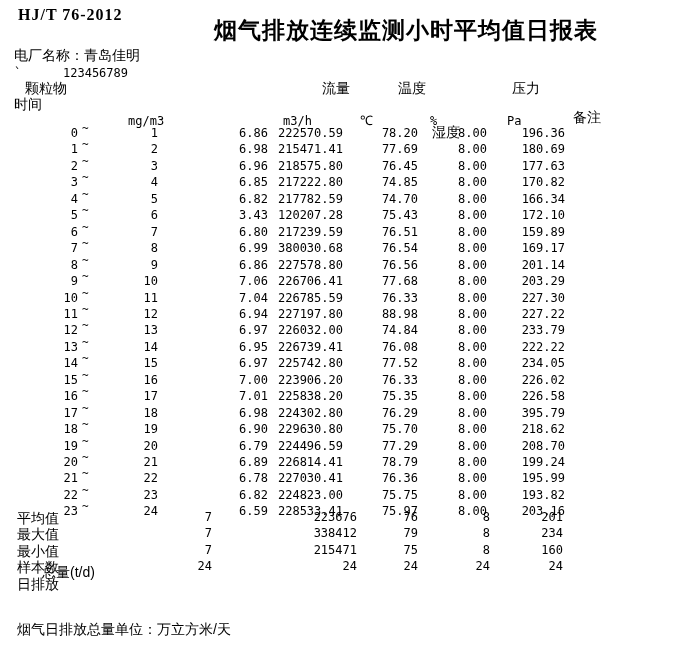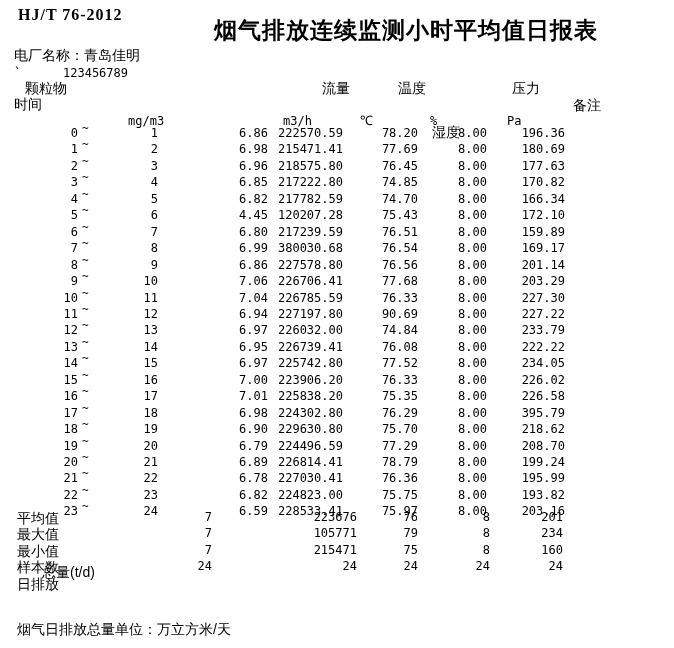--- a/index.html
+++ b/index.html
@@ -48,21 +48,21 @@
   <div class="abs title" style="left:214px; top:15px;">烟气排放连续监测小时平均值日报表</div>
   <div class="abs num" style="left:14px; top:66px;">`</div>
   <div class="abs num" style="left:63px; top:66px;">123456789</div>
 
   <div class="abs cjk" style="left:25px;  top:80px;">颗粒物</div>
   <div class="abs cjk" style="left:322px; top:80px;text-align:center;">流量</div>
   <div class="abs cjk" style="left:398px; top:80px;">温度</div>
   <div class="abs cjk" style="left:432px; top:80px;margin-top:44px;">湿度</div>
   <div class="abs cjk" style="left:512px; top:80px;">压力</div>
   <div class="abs cjk" style="left:14px;  top:96px;">时间</div>
-  <div class="abs cjk" style="left:573px; top:97px;">备注</div>
+  <div class="abs cjk" style="left:573px; top:109px;">备注</div>
 
   <div class="abs num" style="left:84px;  top:114px;margin-left:44px;">mg/m3</div>
   <div class="abs num" style="left:283px; top:114px;">m3/h</div>
   <div class="abs" style="left:360px; top:111px; font-size:13px;">℃</div>
   <div class="abs num" style="left:430px; top:114px;">%</div>
   <div class="abs num" style="left:507px; top:114px;">Pa</div>
 
   <div id="data-rows">
       <div class="drow" style="top: 126px;">
         <span class="c-h1">0</span>
@@ -111,21 +111,21 @@
         <span class="c-pm">6.82</span>
         <span class="c-flow">217782.59</span>
         <span class="c-temp">74.70</span>
         <span class="c-hum">8.00</span>
         <span class="c-press">166.34</span>
       </div>
       <div class="drow" style="top: 208.25px;">
         <span class="c-h1">5</span>
         <span class="c-tl">~</span>
         <span class="c-h2">6</span>
-        <span class="c-pm">4.45</span>
+        <span class="c-pm">3.43</span>
         <span class="c-flow">120207.28</span>
         <span class="c-temp">75.43</span>
         <span class="c-hum">8.00</span>
         <span class="c-press">172.10</span>
       </div>
       <div class="drow" style="top: 224.7px;">
         <span class="c-h1">6</span>
         <span class="c-tl">~</span>
         <span class="c-h2">7</span>
         <span class="c-pm">6.80</span>
@@ -173,21 +173,21 @@
         <span class="c-temp">76.33</span>
         <span class="c-hum">8.00</span>
         <span class="c-press">227.30</span>
       </div>
       <div class="drow" style="top: 306.95px;">
         <span class="c-h1">11</span>
         <span class="c-tl">~</span>
         <span class="c-h2">12</span>
         <span class="c-pm">6.94</span>
         <span class="c-flow">227197.80</span>
-        <span class="c-temp">90.69</span>
+        <span class="c-temp">88.98</span>
         <span class="c-hum">8.00</span>
         <span class="c-press">227.22</span>
       </div>
       <div class="drow" style="top: 323.4px;">
         <span class="c-h1">12</span>
         <span class="c-tl">~</span>
         <span class="c-h2">13</span>
         <span class="c-pm">6.97</span>
         <span class="c-flow">226032.00</span>
         <span class="c-temp">74.84</span>
@@ -311,21 +311,21 @@
         <span class="s-label">平均值</span>
         <span class="s-pm">7</span>
         <span class="s-flow">223676</span>
         <span class="s-temp">76</span>
         <span class="s-hum">8</span>
         <span class="s-press">201</span>
       </div>
       <div class="srow" style="top: 526.45px;">
         <span class="s-label">最大值</span>
         <span class="s-pm">7</span>
-        <span class="s-flow">105771</span>
+        <span class="s-flow">338412</span>
         <span class="s-temp">79</span>
         <span class="s-hum">8</span>
         <span class="s-press">234</span>
       </div>
       <div class="srow" style="top: 542.9px;">
         <span class="s-label">最小值</span>
         <span class="s-pm">7</span>
         <span class="s-flow">215471</span>
         <span class="s-temp">75</span>
         <span class="s-hum">8</span>

